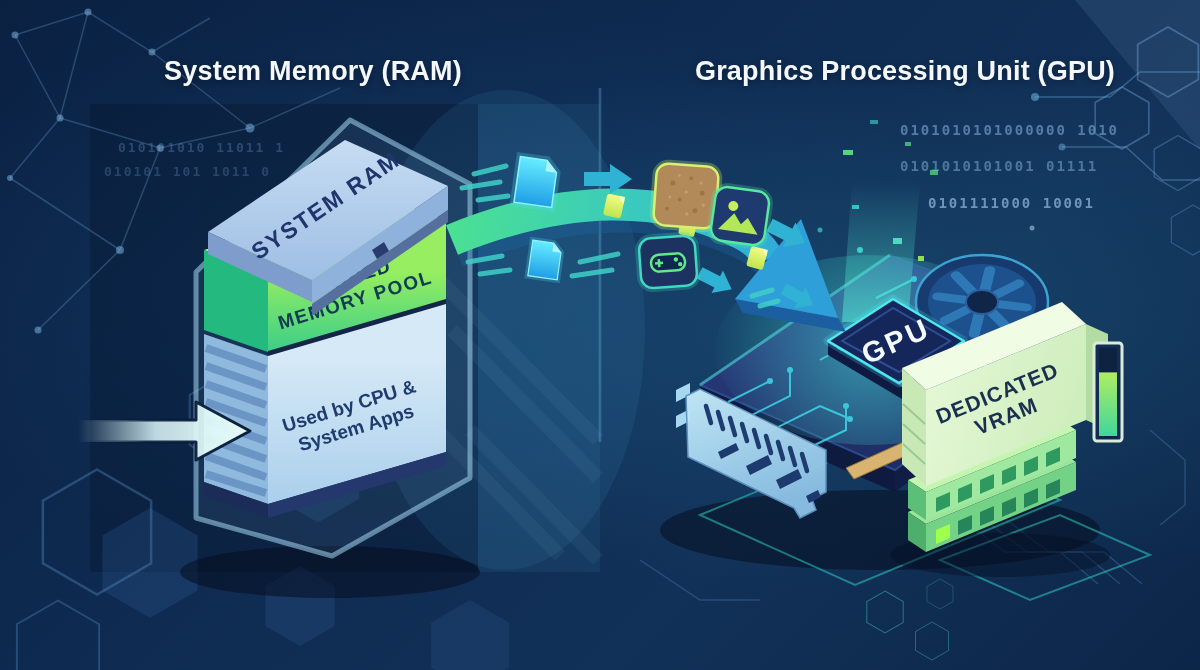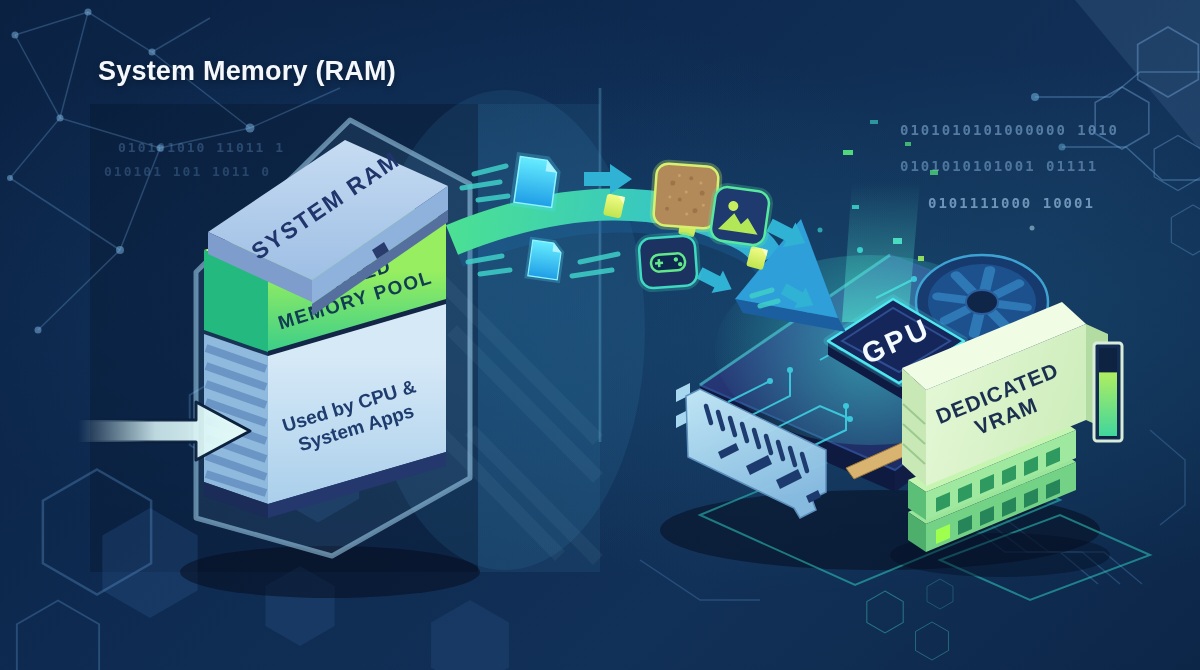--- a/index.html
+++ b/index.html
@@ -6,33 +6,34 @@
   .stage{
     position:relative;width:1200px;height:670px;overflow:hidden;
     font-family:"Liberation Sans",sans-serif;
     background:
       radial-gradient(ellipse at 74% 48%, rgba(40,130,165,.22), transparent 55%),
       radial-gradient(ellipse at 36% 42%, rgba(35,95,155,.22), transparent 52%),
       linear-gradient(135deg,#0a2142 0%, #0e2a50 38%, #123158 68%, #0c2648 100%);
   }
   .stage svg.scene{position:absolute;left:0;top:0;}
   .title{
-    position:absolute;top:56px;text-align:left;color:#f4f8fc;
+    position:absolute;top:56px;text-align:center;color:#f4f8fc;
     font-size:27px;font-weight:bold;letter-spacing:.2px;z-index:5;
     text-shadow:0 2px 6px rgba(0,0,0,.35);
   }
   .title-left{left:98px;width:430px;}
   .title-right{left:640px;width:530px;}
 </style>
 </head>
 <body>
 
 <div class="stage">
 
   <div class="title title-left">System Memory (RAM)</div>
+  <div class="title title-right">Graphics Processing Unit (GPU)</div>
 
   <svg class="scene" width="1200" height="670" viewBox="0 0 1200 670">
     <defs>
       <polygon id="hex" points="0,-50 43.3,-25 43.3,25 0,50 -43.3,25 -43.3,-25"></polygon>
       <linearGradient id="gEntry" gradientUnits="userSpaceOnUse" x1="78" y1="430" x2="250" y2="430">
         <stop offset="0" stop-color="#dcf8fa" stop-opacity="0"></stop>
           <stop offset="0.45" stop-color="#dcf8fa" stop-opacity="0.85"></stop>
           <stop offset="1" stop-color="#e4faf6"></stop>
       </linearGradient>
       <linearGradient id="gEntryStroke" gradientUnits="userSpaceOnUse" x1="78" y1="430" x2="250" y2="430">

